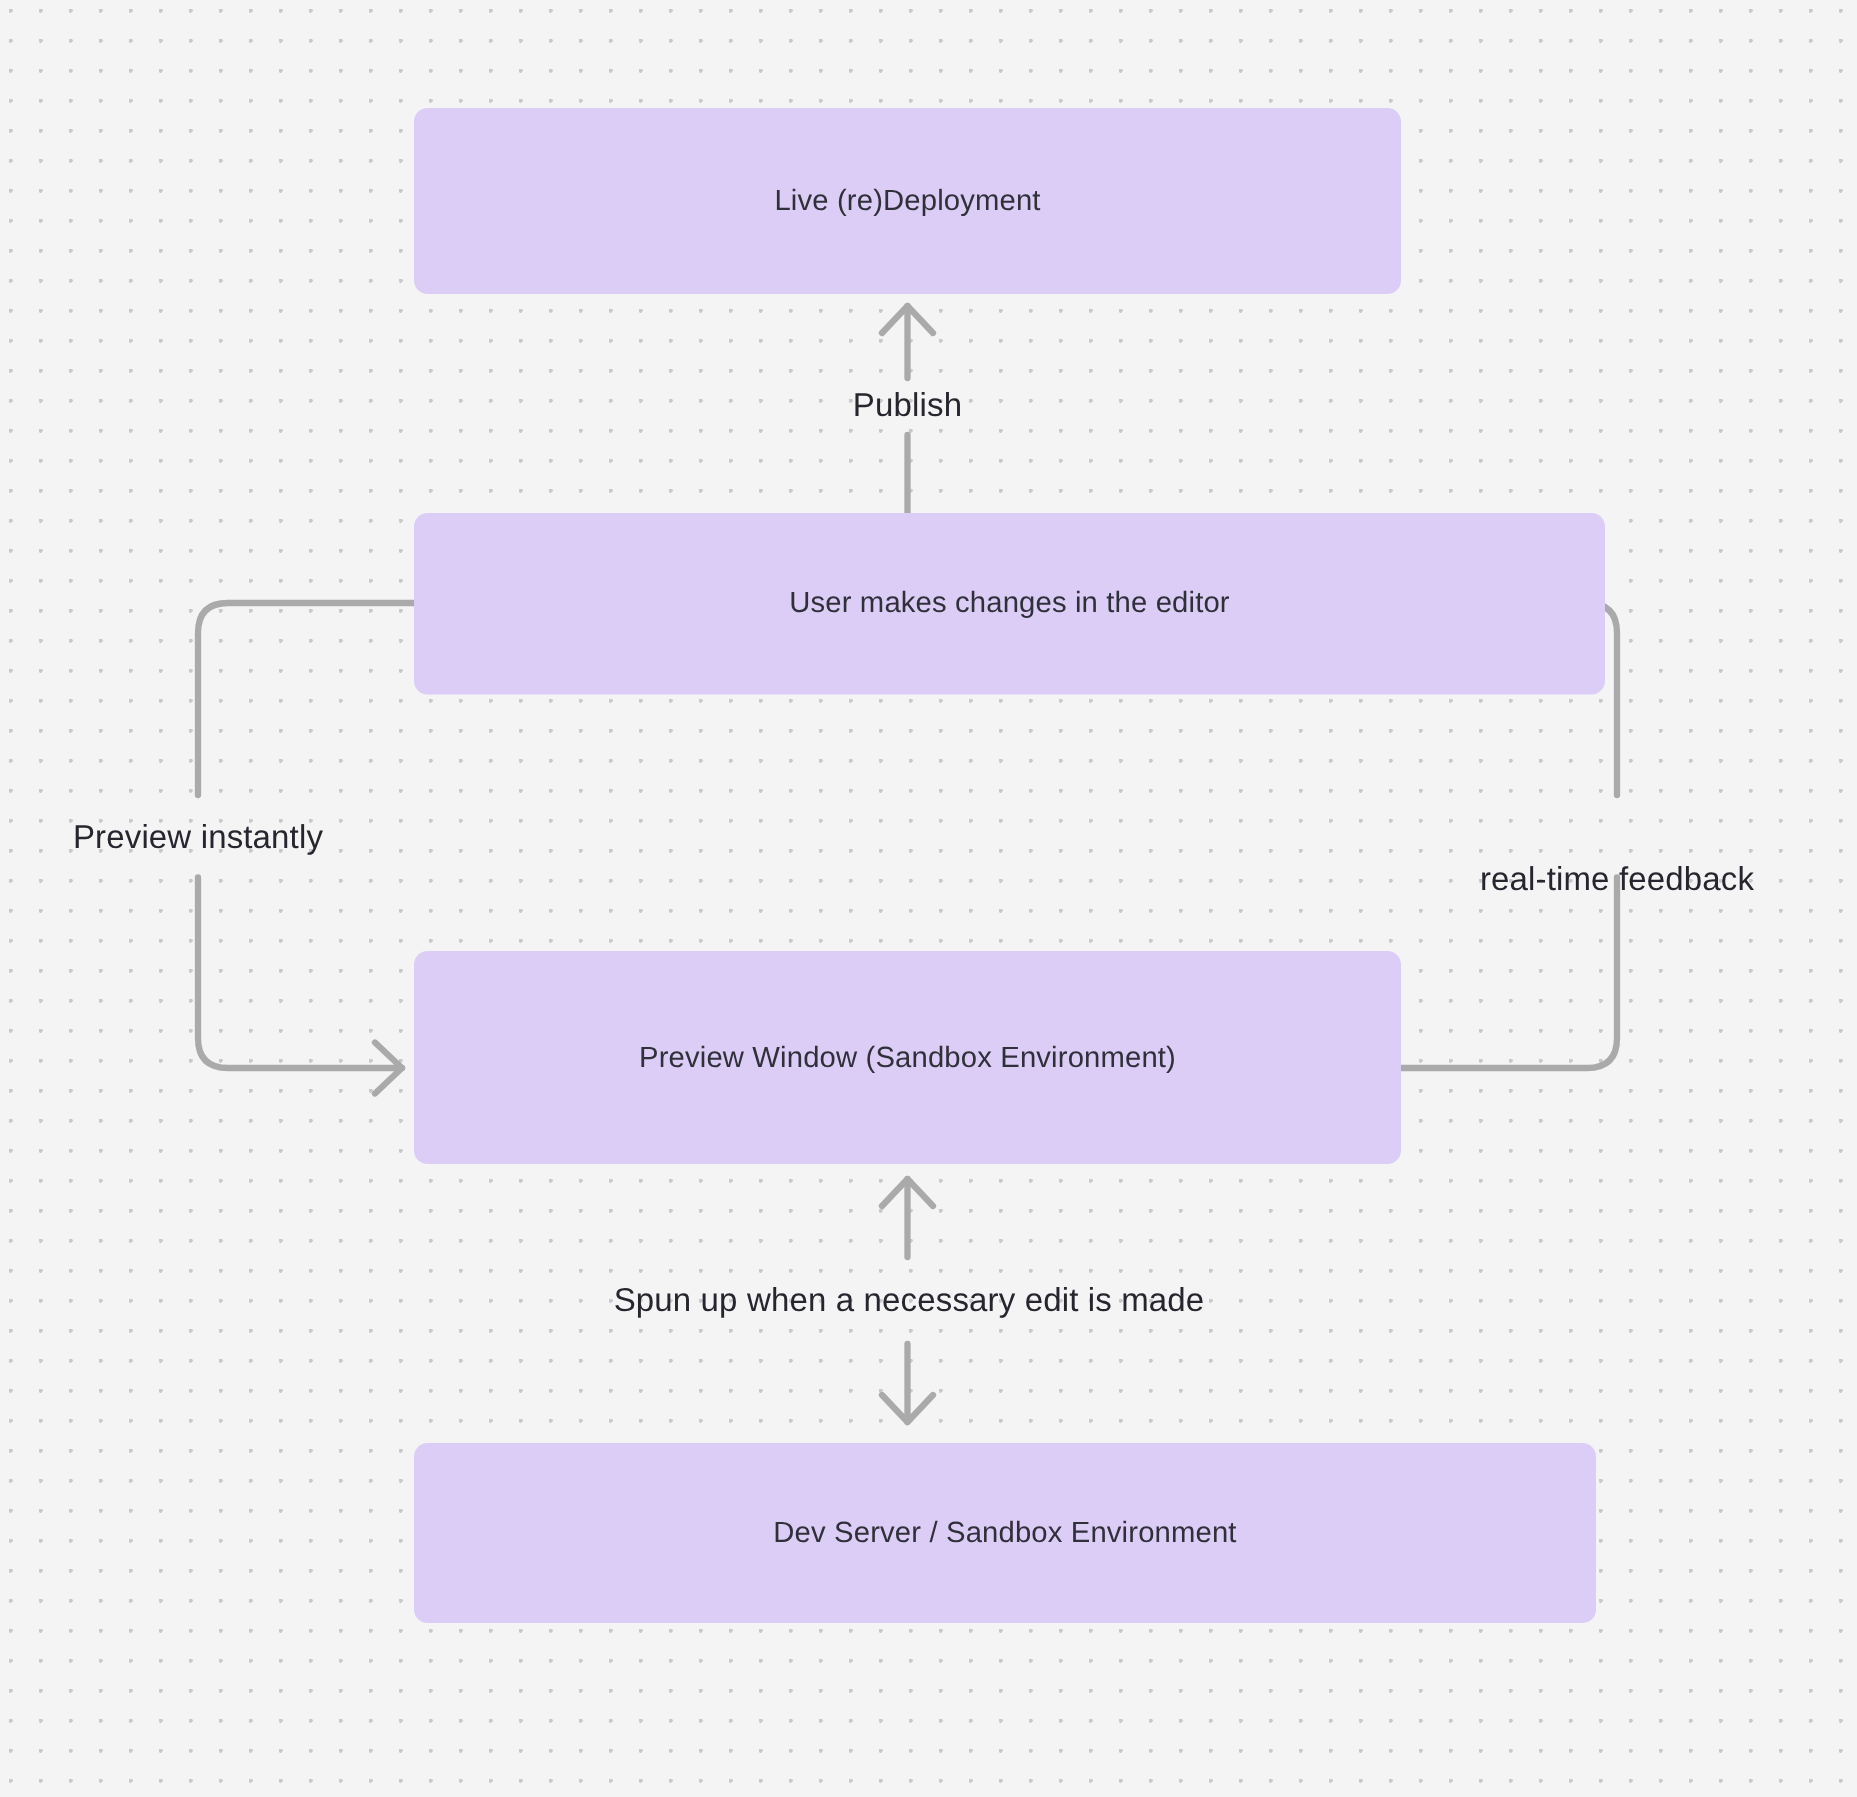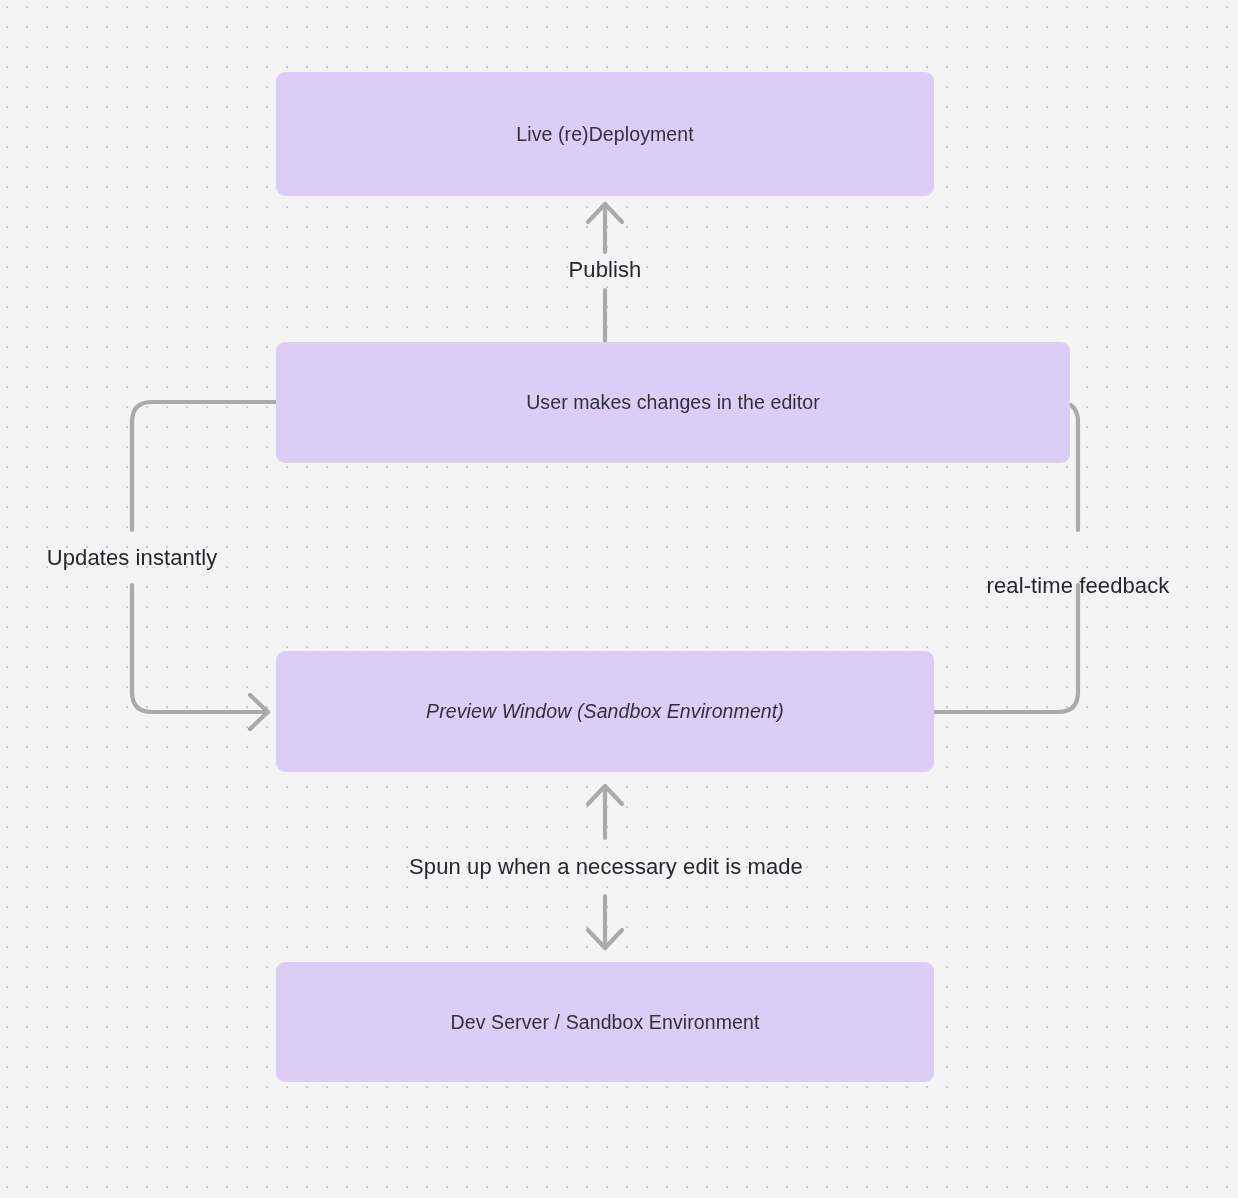--- a/index.html
+++ b/index.html
@@ -90,29 +90,29 @@
   </svg>
 
   <div class="node" style="left:276px; top:72px; width:658px; height:124px;">
     <span class="node-label">Live (re)Deployment</span>
   </div>
 
   <div class="node" style="left:276px; top:342px; width:794px; height:121px;">
     <span class="node-label">User makes changes in the editor</span>
   </div>
 
-  <div class="node" style="left:276px; top:651px; width:658px; height:121px;font-style:italic;">
+  <div class="node" style="left:276px; top:634px; width:658px; height:142px;">
     <span class="node-label">Preview Window (Sandbox Environment)</span>
   </div>
 
-  <div class="node" style="left:276px; top:962px; width:658px; height:120px;">
+  <div class="node" style="left:276px; top:962px; width:788px; height:120px;">
     <span class="node-label">Dev Server / Sandbox Environment</span>
   </div>
 
   <div class="edge-label" style="left:605px; top:270px;">Publish</div>
 
-  <div class="edge-label" style="left:132px; top:558px;">Updates instantly</div>
+  <div class="edge-label" style="left:132px; top:558px;">Preview instantly</div>
 
   <div class="edge-label" style="left:1078px; top:558px;margin-top:28px;">real-time feedback</div>
 
   <div class="edge-label" style="left:606px; top:867px;">Spun up when a necessary edit is made</div>
 
 </div>
 
 </body></html>

